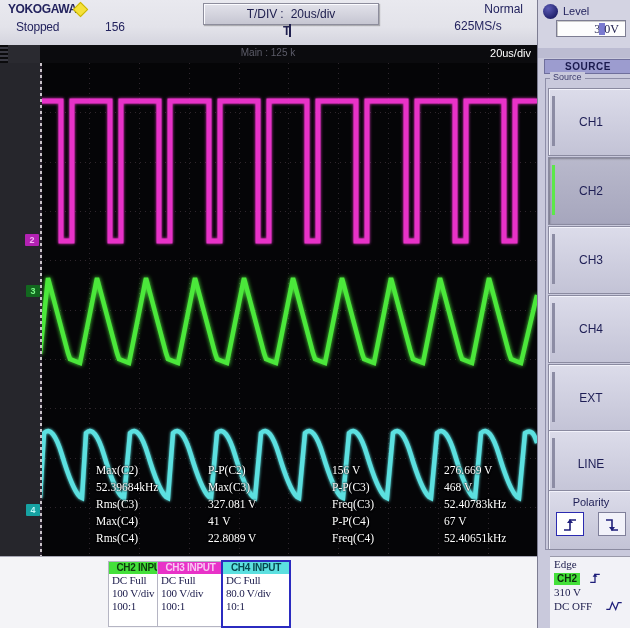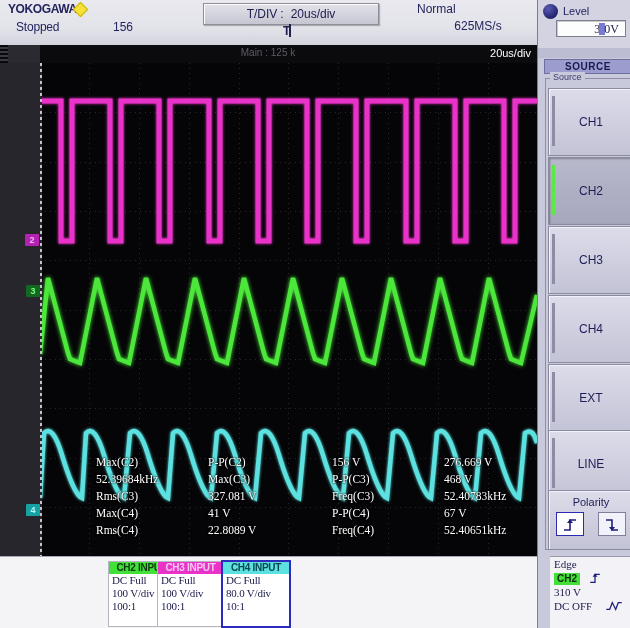--- a/index.html
+++ b/index.html
@@ -25,42 +25,42 @@
   .brand-diamond{
     position:absolute;left:75px;top:4px;width:9px;height:9px;
     background:#f5e13a;transform:rotate(45deg);
     border:1px solid #c9b400;
   }
   .stopped{
     position:absolute;left:16px;top:20px;font-size:12px;color:#23235e;
     letter-spacing:-0.2px;
   }
   .trig-count{
-    position:absolute;left:105px;top:20px;font-size:12px;color:#23235e;margin-left:8px;
+    position:absolute;left:105px;top:20px;font-size:12px;color:#23235e;
   }
   .tdiv-box{
     position:absolute;left:203px;top:3px;width:174px;height:20px;
     background:linear-gradient(to bottom,#e2e2ea,#c6c6d2);
     border:1px solid #8d8d9c;
     box-shadow:inset 1px 1px 0 #fbfbff, 1px 1px 1px rgba(0,0,0,.25);
     display:flex;align-items:center;justify-content:center;
     font-size:12px;color:#20204f;letter-spacing:0px;
   }
   .tdiv-box .lbl{margin-right:3px;}
   .tdiv-box .colon{margin-right:7px;}
   .tcursor{
     position:absolute;left:283px;top:24px;font-size:12px;color:#20204f;
     font-weight:bold;
   }
   .tcursor .bar{
     display:inline-block;width:2px;height:13px;background:#20204f;
     vertical-align:-2px;margin-left:-1px;
   }
   .normal{
-    position:absolute;right:30px;top:2px;width:90px;text-align:left;
+    position:absolute;right:14px;top:2px;width:90px;text-align:right;
     font-size:12px;color:#23235e;
   }
   .rate{
     position:absolute;right:14px;top:19px;width:90px;text-align:center;
     font-size:12px;color:#23235e;
   }
 
   
   .subbar{
     position:absolute;left:0;top:45px;width:537px;height:18px;
@@ -106,21 +106,21 @@
     border-radius:1px;z-index:5;color:#000;
   }
   .gnd.m{left:25px;background:#b322b3;color:#f4b4f4;}
   .gnd.g{left:26px;background:#12681f;color:#7dfc8a;}
   .gnd.c{left:26px;background:#16a2a2;color:#bdf7f7;}
 
   svg.wave{position:absolute;left:0;top:0;width:497px;height:493px;z-index:3;}
 
   
   .meas{
-    position:absolute;left:0;top:0;width:497px;height:493px;z-index:6;
+    position:absolute;left:0;top:8px;width:497px;height:493px;z-index:6;
     pointer-events:none;
   }
   .meas-grid{
     position:absolute;left:56px;top:391px;
     display:grid;grid-template-columns:112px 124px 112px auto;
     row-gap:1px;
     font-size:11.5px;color:#ffffff;
     font-family:"Liberation Serif","DejaVu Serif",serif;
     line-height:16px;
     text-shadow:0 0 2px #000,0 0 2px #000;

